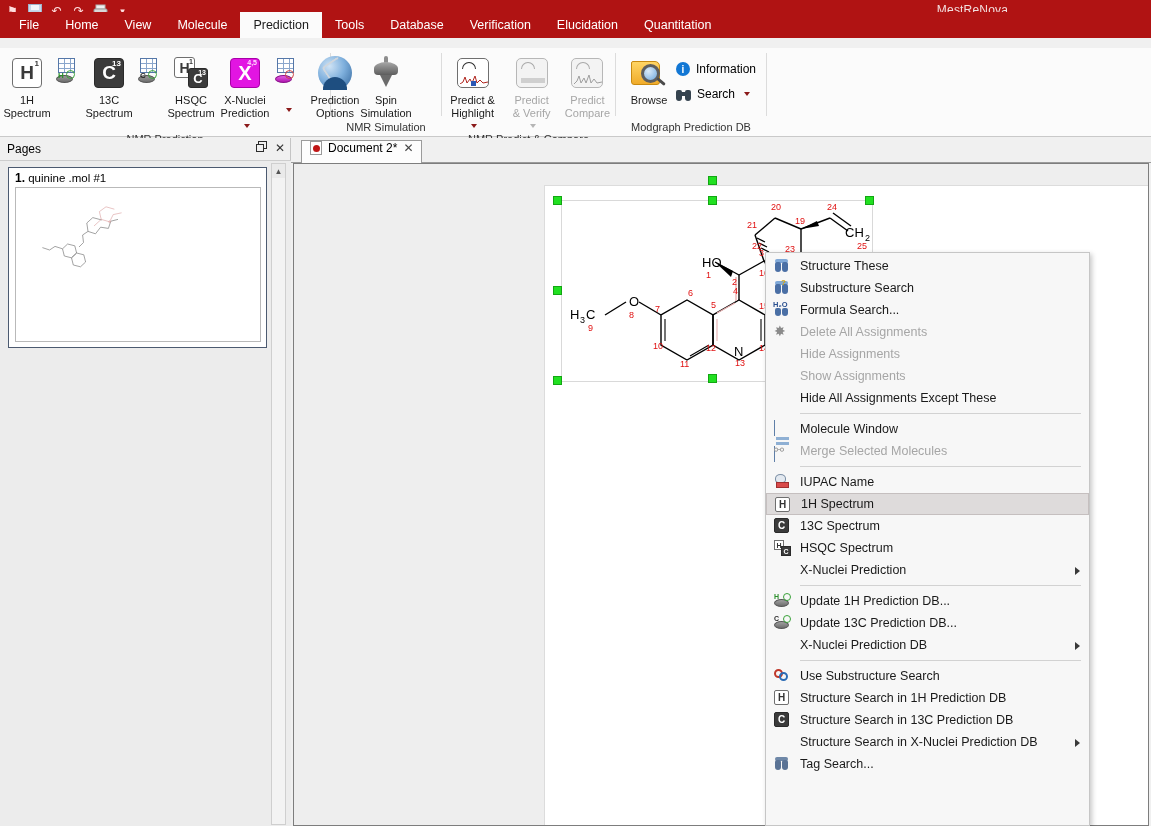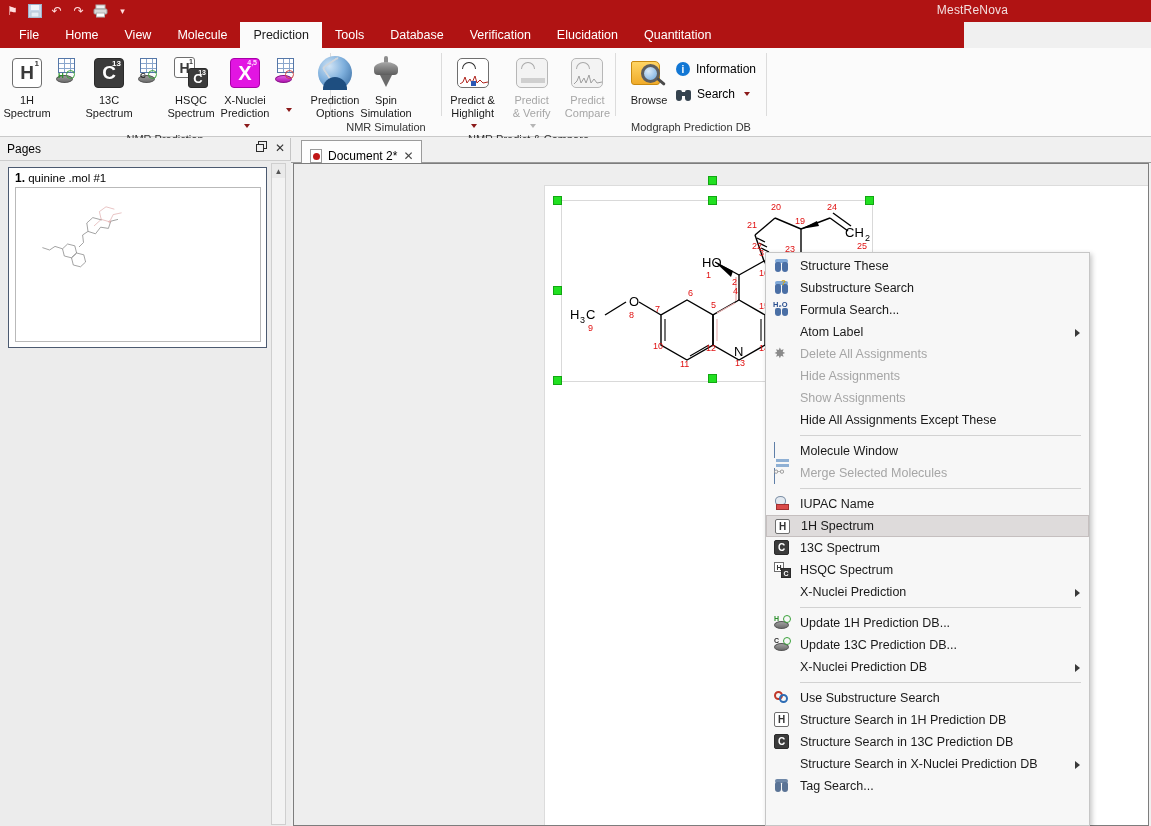--- a/index.html
+++ b/index.html
@@ -22,21 +22,21 @@
                 font-size:12px; color:#ffdede; line-height:1; }
   .qat .qicon.save { color:#e8e8e8; }
   .app-title {
     position:absolute; left:0; top:3px; width:1151px; text-align:center;
     color:#f3dede; font-size:12px; letter-spacing:.2px;
   }
   .app-title span { position:relative; left:397px; }
 
   
   .ribbon-tabs {
-    position:absolute; left:0; top:22px; width:964px; height:26px;
+    position:absolute; left:0; top:12px; width:1151px; height:26px;
     background:#b01313; display:flex; align-items:flex-end; padding-left:6px;
   }
   .rtab {
     height:26px; line-height:26px; padding:0 13px; color:#fff; font-size:12.5px;
     cursor:default; white-space:nowrap;
   }
   .rtab.active { background:#fbfbfb; color:#1a1a1a; }
 
   
   .ribbon {
@@ -184,21 +184,21 @@
     position:absolute; left:0; top:0; width:13px; height:14px; background:#eaeaea;
     display:flex;align-items:center;justify-content:center;font-size:8px;color:#555;
   }
 
   
   .doc-area { position:absolute; left:291px; top:138px; width:860px; height:688px; background:#f0f0f0; }
   .tabstrip { position:absolute; left:0; top:0; width:860px; height:25px; background:#f0f0f0;
     border-bottom:1px solid #9b9b9b; }
   .doctab {
     position:absolute; left:10px; top:2px; height:23px; background:#fdfdfd;
-    border:1px solid #9b9b9b; border-bottom:none; display:flex; align-items:flex-end;
+    border:1px solid #9b9b9b; border-bottom:none; display:flex; align-items:flex-start;
     gap:6px; padding:0 8px; font-size:12px;
   }
   .doctab .ficon { width:12px;height:14px;background:#fff;border:1px solid #9a9a9a;position:relative;}
   .doctab .ficon:after{content:"";position:absolute;left:2px;top:3px;width:7px;height:7px;
     border-radius:50%;background:#c01616;}
   .doctab .x { font-size:12px; color:#444; cursor:default; }
 
   .canvas {
     position:absolute; left:2px; top:25px; width:856px; height:663px;
     background:#eeeeee; border:1px solid #7d7d7d; overflow:hidden;
@@ -685,24 +685,20 @@
       <span>Structure These</span>
     </div>
     <div class="mi">
       <span class="micon"><span class="bn"><span class="cap2"></span><span class="l"></span><span class="r"></span><span class="q">?</span></span></span>
       <span>Substructure Search</span>
     </div>
     <div class="mi">
       <span class="micon"><span class="bn"><span class="h2o">H₂O</span><span class="l" style="top:6px;height:8px"></span><span class="r" style="top:6px;height:8px"></span></span></span>
       <span>Formula Search...</span>
     </div>
-    <div class="mi">
-      <span>Atom Label</span>
-      <i class="arrow"></i>
-    </div>
     <div class="mi dis">
       <span class="micon"><span class="puzzle">✸</span></span>
       <span>Delete All Assignments</span>
     </div>
     <div class="mi dis">
       <span>Hide Assignments</span>
     </div>
     <div class="mi dis">
       <span>Show Assignments</span>
     </div>

